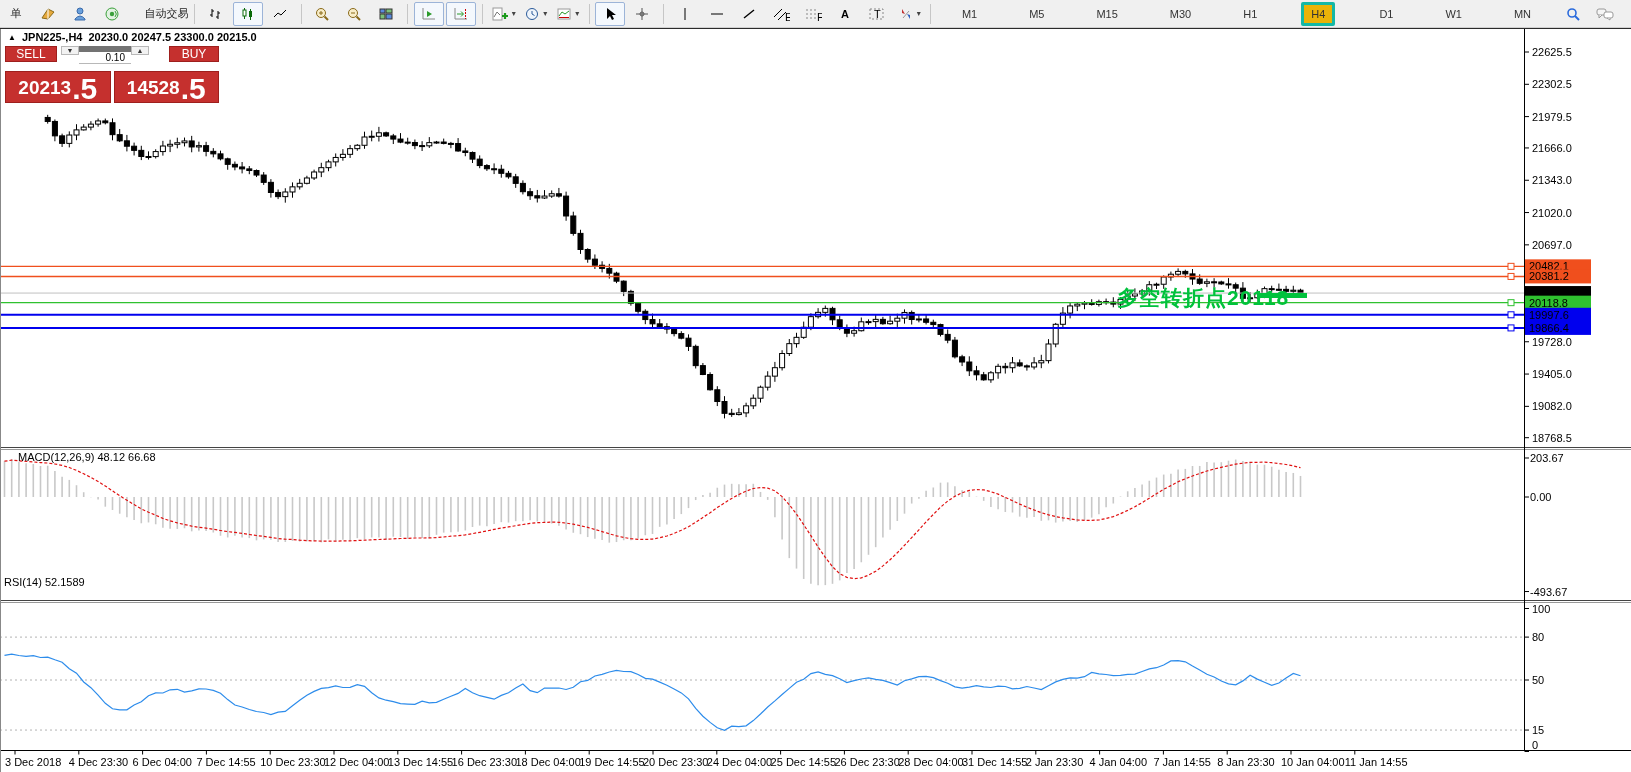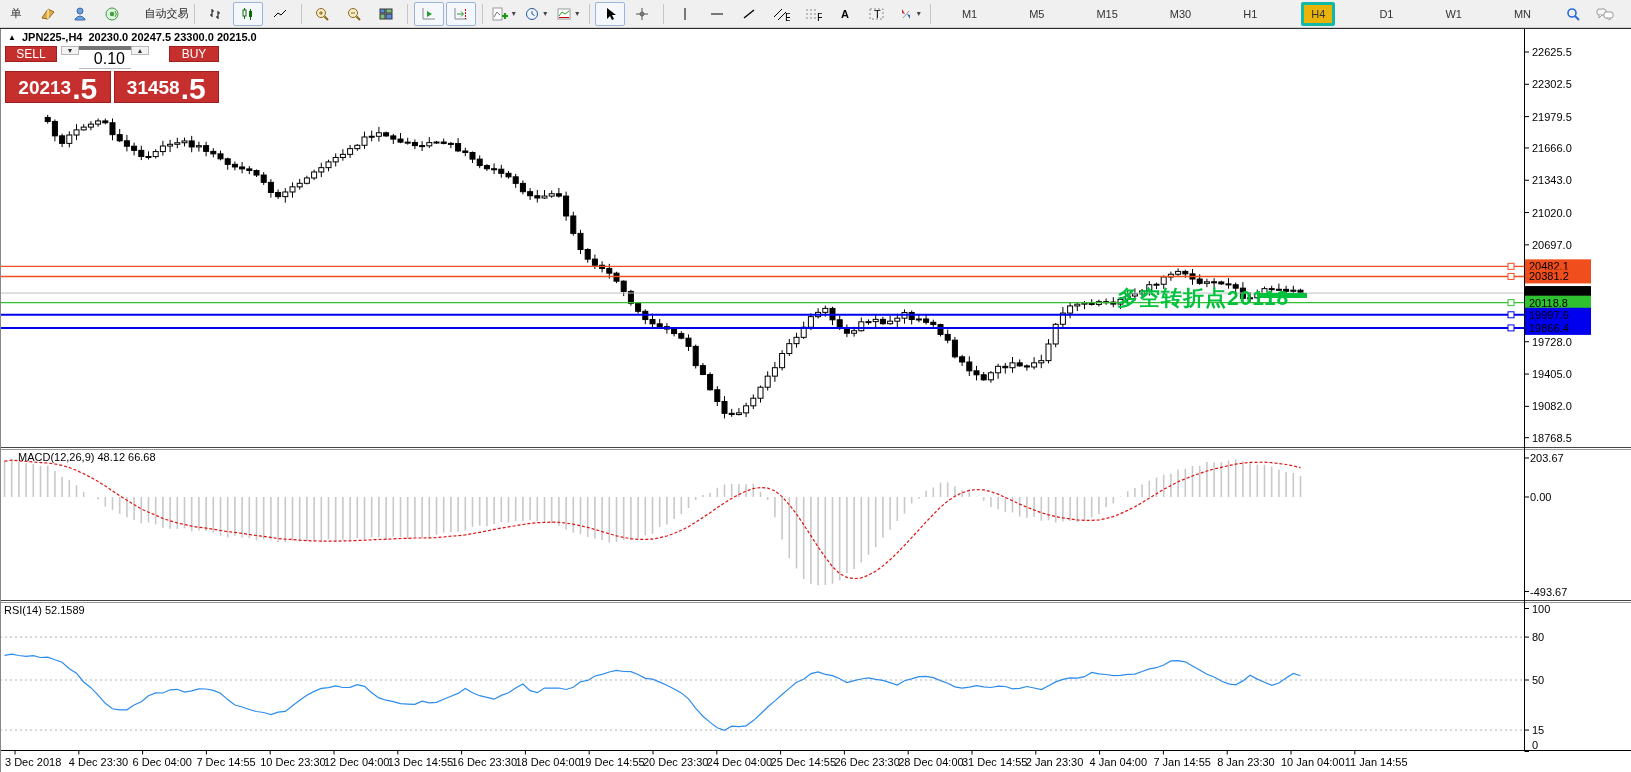--- a/index.html
+++ b/index.html
@@ -18,35 +18,35 @@
   .tf.on{border:3px solid #14b8a6;background:#eab308;}
   .tb-right{margin-left:auto;display:flex;align-items:center;margin-right:10px;}
   
   #cv{position:absolute;left:0;top:0;z-index:1;}
   svg text{font-family:"Liberation Sans",sans-serif;font-size:11px;fill:#000;}
   .chart-title{position:absolute;left:8px;top:31px;font-size:11px;font-weight:700;color:#000;z-index:10;
                display:flex;align-items:center;gap:6px;}
   .chart-title .mk{font-size:8px;}
   .ind-label{position:absolute;font-size:11px;color:#000;z-index:10;}
   .ind-label.macd{left:4px;top:451px;padding-left:14px;}
-  .ind-label.rsi{left:4px;top:604px;}
+  .ind-label.rsi{left:4px;top:576px;}
   .annotation{position:absolute;left:1117px;top:284px;font-size:21px;font-weight:700;z-index:5;
               letter-spacing:1px;white-space:nowrap;}
   .annotation-dash{position:absolute;left:1257px;top:293px;width:50px;height:5px;z-index:5;}
   
   .trade{position:absolute;left:5px;top:46px;width:214px;z-index:20;font-family:"Liberation Sans",sans-serif;}
   .trade-row1{display:flex;height:22px;align-items:flex-start;}
   .btn-red{background:#c5302e;color:#fff;font-size:12px;display:flex;align-items:center;justify-content:center;
            border:1px solid #9e1f1d;}
   .sell{width:50px;margin-right:4px;}
   .buy{width:48px;margin-left:20px;}
   .stepbtn{width:16px;background:#f2f2f2;border:1px solid #b8b8b8;display:flex;align-items:center;justify-content:center;
            font-size:7px;color:#333;}
-  .vol{flex:1;background:#fff;border-top:4px solid #737373;border-bottom:1px solid #b8b8b8;
-       font-size:16px;color:#000;display:flex;align-items:center;justify-content:flex-end;padding-right:6px;}
+  .vol{flex:1;background:#fff;border-top:6px solid #737373;border-bottom:1px solid #b8b8b8;
+       font-size:10px;color:#000;display:flex;align-items:center;justify-content:flex-end;padding-right:6px;}
   .trade-row2{display:flex;gap:3px;margin-top:3px;}
   .price-box{width:108px;height:32px;background:#c5302e;color:#fff;display:flex;align-items:flex-end;
              justify-content:center;border:1px solid #9e1f1d;box-sizing:border-box;}
   .price-box .main{font-size:19px;font-weight:700;margin-bottom:3px;}
   .price-box .frac{font-size:30px;font-weight:700;line-height:26px;margin-left:1px;}
 </style>
 </head>
 <body>
 
 <div class="toolbar">
@@ -911,21 +911,21 @@
     <div class="vol">0.10</div>
     <div class="stepbtn">▲</div>
     <div class="btn-red buy">BUY</div>
   </div>
   <div class="trade-row2">
     <div class="price-box">
       <span class="main">20213</span>
       <span class="frac">.5</span>
     </div>
     <div class="price-box">
-      <span class="main">31458</span>
+      <span class="main">14528</span>
       <span class="frac">.5</span>
     </div>
   </div>
 </div>
 
 <div class="ind-label macd">MACD(12,26,9) 48.12 66.68</div>
 <div class="ind-label rsi">RSI(14) 52.1589</div>
 
 <div class="annotation" style="color: rgb(0, 194, 60);">多空转折点20118</div>
 <div class="annotation-dash" style="background: rgb(0, 194, 60);"></div>

